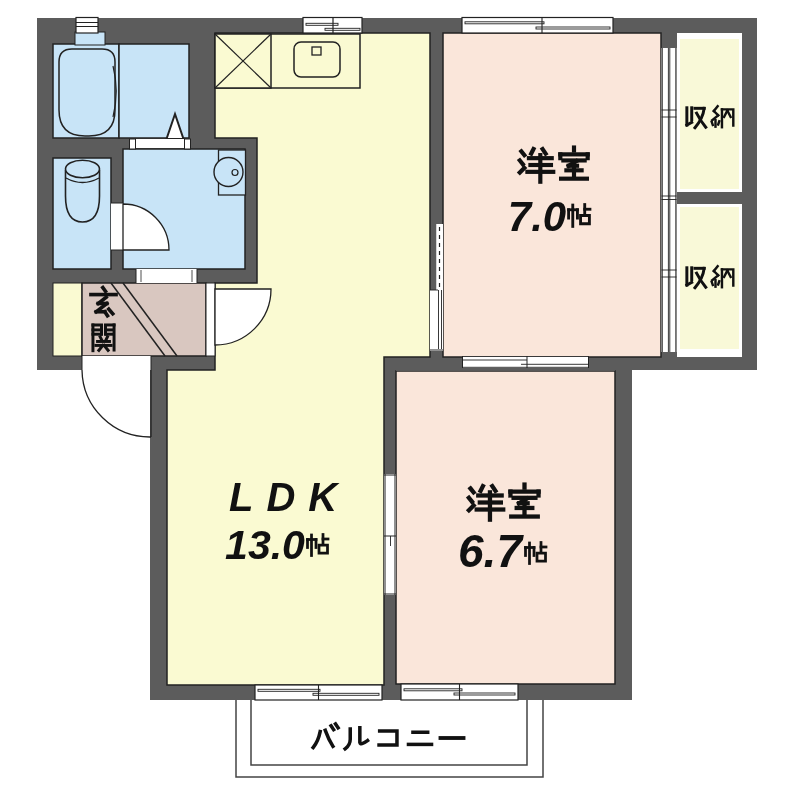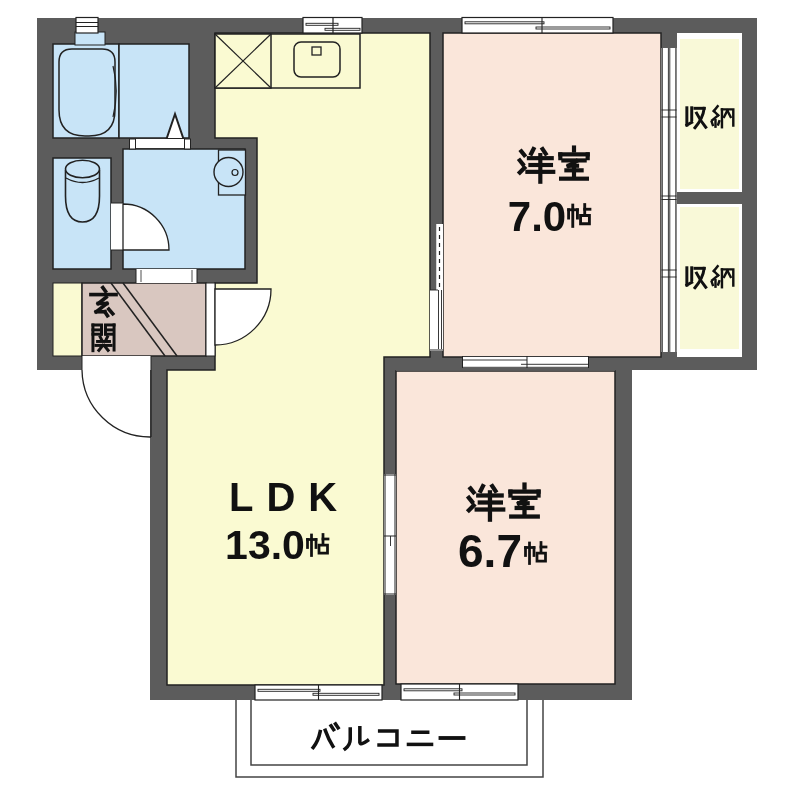--- a/index.html
+++ b/index.html
@@ -1,16 +1,16 @@
 <!DOCTYPE html>
 <html><head>
 <meta charset="utf-8">
 <style>
   html,body{margin:0;padding:0;background:#ffffff;}
-  #plan{width:676px;height:800px;position:relative;font-family:"Liberation Sans",sans-serif;}
+  #plan{width:676px;height:800px;position:relative;font-family:"Liberation Sans",sans-serif;font-style:italic;}
 </style>
 </head>
 <body>
 <div id="plan">
 <svg width="800" height="800" viewBox="0 0 800 800">
 <defs>
   <g id="g_gen" fill="none" stroke="#111" stroke-width="11" stroke-linecap="square">
     <path d="M48,5 L56,16"></path>
           <path d="M12,26 H88"></path>
           <path d="M58,34 L34,53"></path>

